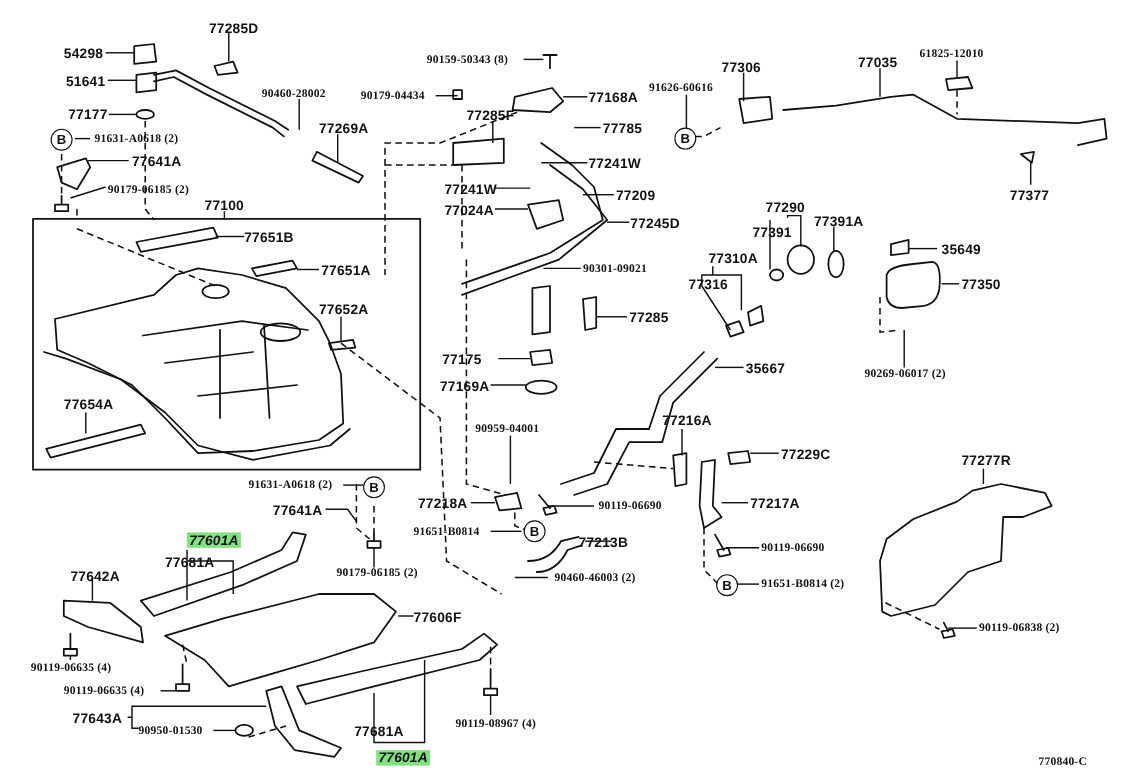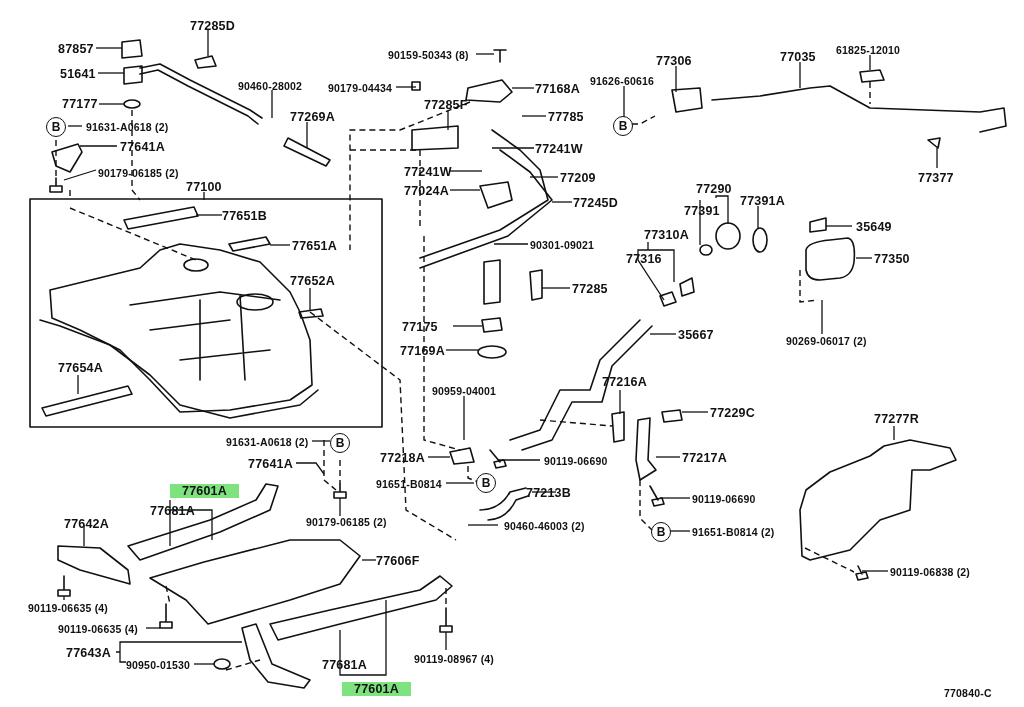--- a/index.html
+++ b/index.html
@@ -1,20 +1,20 @@
 <!DOCTYPE html>
 <html><head>
 <meta charset="utf-8">
 <style>
   html, body { margin:0; padding:0; background:#ffffff; }
   body { width:1024px; height:707px; position:relative; overflow:hidden; font-family:"Liberation Sans", sans-serif; }
   #diagram { position:absolute; left:0; top:0; width:1024px; height:707px; }
   .lbl { position:absolute; font-family:"Liberation Sans", sans-serif; font-weight:bold; font-size:12.5px; color:#111; white-space:nowrap; line-height:14px; letter-spacing:0.2px; }
-  .lbl.sm { font-size:10.5px; }
-  .lbl.hl { background:#7ee27e; padding:0 12px; }
+  .lbl.sm { font-size:10.5px;font-family:Liberation Serif, serif; }
+  .lbl.hl { background:#7ee27e; padding:0 2px;font-style:italic; }
   .circ { position:absolute; width:18px; height:18px; border:1.6px solid #111; border-radius:50%; font-size:12px; font-weight:bold; text-align:center; line-height:18px; color:#111; background:#fff; }
 </style>
 </head>
 <body>
 
 <svg id="diagram" viewBox="0 0 1024 707" xmlns="http://www.w3.org/2000/svg">
   <g fill="none" stroke="#111" stroke-width="1.6" stroke-linecap="round" stroke-linejoin="round">
 
     <rect x="30" y="199" width="352" height="228"></rect>
 
@@ -177,21 +177,21 @@
     <path d="M362,560 L376,560"></path>
     <path d="M64,596 L64,600"></path>
     <path d="M146,628 L160,628"></path>
     <path d="M116,652 L120,652 L120,642 L242,642 M120,652 L120,662 L126,662"></path>
     <path d="M194,664 L214,664"></path>
     <path d="M340,630 L340,675 L386,675 L386,600"></path>
     <path d="M446,632 L446,650"></path>
   </g>
 </svg>
 
-<div class="lbl" style="left:58px;top:42px">87857</div>
+<div class="lbl" style="left:58px;top:42px">54298</div>
 <div class="lbl" style="left:190px;top:19px">77285D</div>
 <div class="lbl" style="left:60px;top:67px">51641</div>
 <div class="lbl sm" style="left:238px;top:79px">90460-28002</div>
 <div class="lbl" style="left:62px;top:97px">77177</div>
 <div class="lbl" style="left:290px;top:110px">77269A</div>
 <div class="lbl sm" style="left:86px;top:120px">91631-A0618 (2)</div>
 <div class="lbl" style="left:120px;top:140px">77641A</div>
 <div class="lbl sm" style="left:98px;top:166px">90179-06185 (2)</div>
 <div class="lbl" style="left:186px;top:180px">77100</div>
 <div class="lbl" style="left:222px;top:209px">77651B</div>

